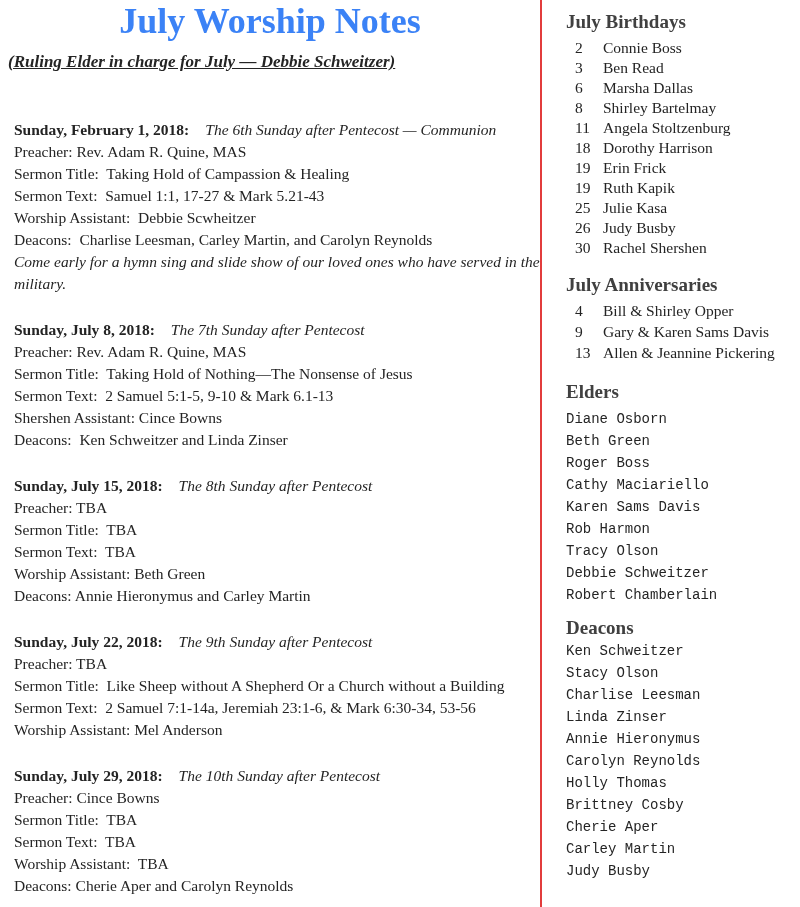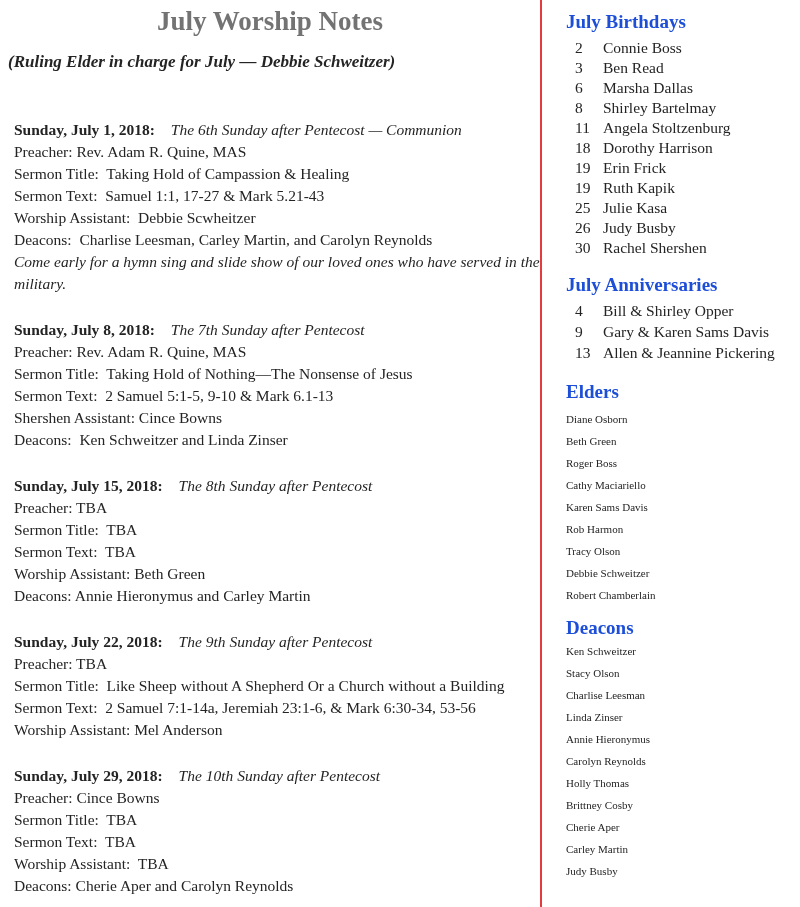--- a/index.html
+++ b/index.html
@@ -6,62 +6,62 @@
   html,body { margin:0; padding:0; }
   body {
     width:800px; height:907px; position:relative; overflow:hidden;
     background:#ffffff; color:#242424;
     font-family:"Liberation Serif", serif;
   }
   p { margin:0; }
   .main { position:absolute; left:0; top:0; width:540px; }
   .page-title {
     margin:5px 0 0; text-align:center;
-    font-size:27px; line-height:32px; font-weight:bold; color:#737373;
+    font-size:36px; line-height:32px; font-weight:bold; color:#3b82f6;
   }
   .subtitle {
     margin:14px 0 8px 8px; font-size:17px; line-height:22px;
-    font-weight:bold; font-style:italic; white-space:pre-wrap;
+    font-weight:bold; font-style:italic; white-space:pre-wrap;text-decoration:underline;
   }
   .services { margin:46px 0 0 14px; }
   .svc { margin:0 0 24px 0; }
   .svc p { font-size:15.5px; line-height:22px; white-space:pre-wrap; }
   .svc .date { font-weight:bold; }
   .svc .occ { font-style:italic; margin-left:16px; }
   .svc .note { font-style:italic; }
   .divider {
     position:absolute; left:540px; top:0; width:2px; height:907px;
     background:#e23c3c;
   }
   .sidebar { position:absolute; left:556px; top:0; width:244px; }
   .sb-heading {
-    color:#1d4ed8; font-weight:bold; font-size:19px; line-height:24px;
+    color:#404040; font-weight:bold; font-size:19px; line-height:24px;
     padding-left:10px;
   }
   .sb-heading.bdays { margin-top:10px; margin-bottom:4px; }
   .sb-heading.anniv { margin-top:15px; margin-bottom:3px; }
   .sb-heading.elders { margin-top:17px; margin-bottom:4px; }
   .sb-heading.deacons { margin-top:10px; margin-bottom:0; }
   .row { font-size:15.5px; padding-left:19px; white-space:pre-wrap; }
   .row .num { display:inline-block; width:28px; }
   .bday-list .row { line-height:20px; }
   .anniv-list .row { line-height:21px; }
-  .name-row { font-size:11px; line-height:22px; padding-left:10px; white-space:pre-wrap; }
+  .name-row { font-size:14px; line-height:22px; padding-left:10px; white-space:pre-wrap;font-family:Liberation Mono, monospace; }
 </style>
 </head>
 <body>
 
 <div class="main">
   <h1 class="page-title">July Worship Notes</h1>
   <p class="subtitle">(Ruling Elder in charge for July — Debbie Schweitzer)</p>
 
   <div class="services">
 
     <div class="svc">
-      <p><span class="date">Sunday, July 1, 2018:</span><span class="occ">The 6th Sunday after Pentecost — Communion</span></p>
+      <p><span class="date">Sunday, February 1, 2018:</span><span class="occ">The 6th Sunday after Pentecost — Communion</span></p>
       <p>Preacher: Rev. Adam R. Quine, MAS</p>
       <p>Sermon Title:  Taking Hold of Campassion &amp; Healing</p>
       <p>Sermon Text:  Samuel 1:1, 17-27 &amp; Mark 5.21-43</p>
       <p>Worship Assistant:  Debbie Scwheitzer</p>
       <p>Deacons:  Charlise Leesman, Carley Martin, and Carolyn Reynolds</p>
       <p class="note">Come early for a hymn sing and slide show of our loved ones who have served in the military.</p>
     </div>
 
     <div class="svc">
       <p><span class="date">Sunday, July 8, 2018:</span><span class="occ">The 7th Sunday after Pentecost</span></p>

